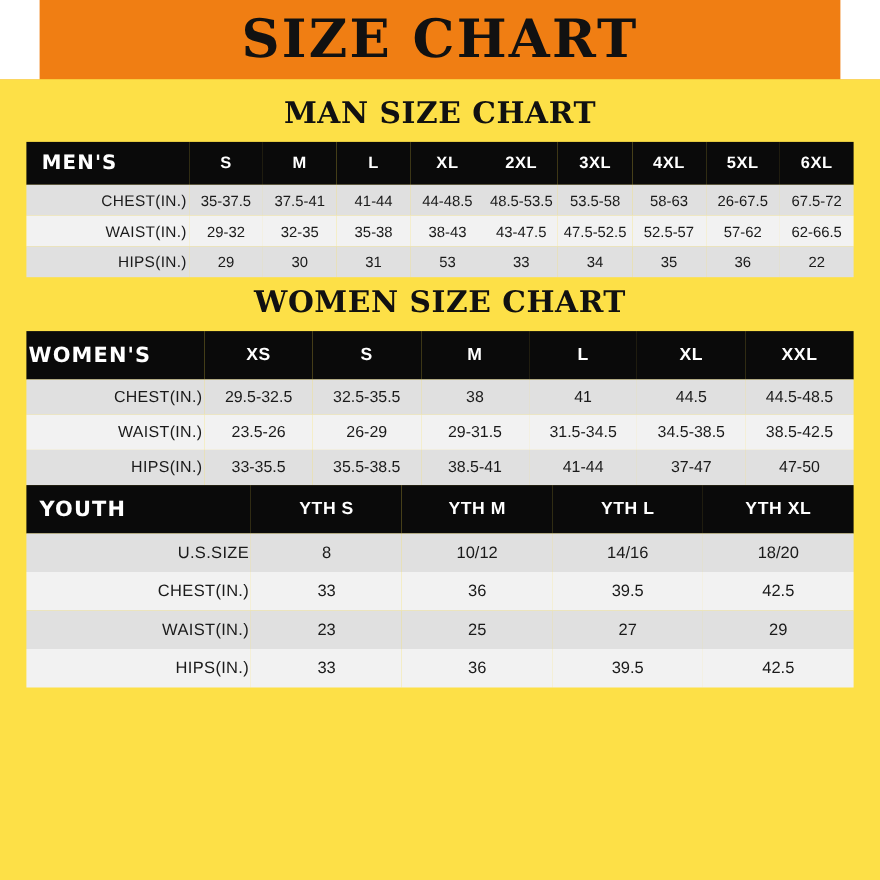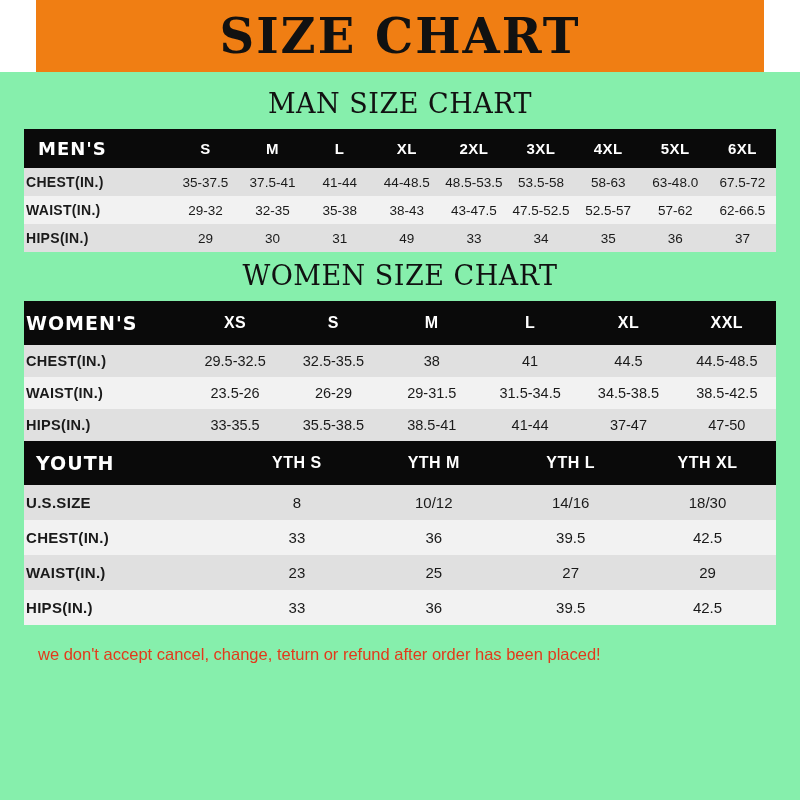--- a/index.html
+++ b/index.html
@@ -10,21 +10,21 @@
     width: 800px;
     height: 800px;
     background: #ffffff;
     font-family: "Liberation Sans", sans-serif;
     overflow: hidden;
   }
   .page {
     position: relative;
     width: 800px;
     height: 800px;
-    background: #86efac;
+    background: #fde047;
     box-sizing: border-box;
   }
   
   .header-band {
     position: relative;
     height: 72px;
     background: #f07e13;
     display: flex;
     align-items: center;
     justify-content: center;
@@ -50,21 +50,21 @@
     color: #111111;
     line-height: 1;
   }
   .content {
     padding: 0 24px;
     box-sizing: border-box;
   }
   .section-title {
     text-align: center;
     font-family: "DejaVu Serif", serif;
-    font-weight: normal;
+    font-weight: bold;
     font-size: 27px;
     color: #111111;
     letter-spacing: 0.5px;
   }
   .sec-man .section-title { margin: 16px 0 10px; }
   .sec-women .section-title { margin: 8px 0 10px; }
   .sec-youth .section-title { margin: 26px 0 12px; }
 
   table.size-table {
     width: 100%;
@@ -88,22 +88,22 @@
     font-size: 18px;
     font-family: "DejaVu Sans", sans-serif;
     letter-spacing: 1px;
   }
   table.size-table tbody td {
     padding: 6px 2px;
     text-align: center;
     font-size: 13.5px;
   }
   table.size-table tbody td.rowlabel {
-    text-align: left;
-    font-weight: bold;
+    text-align: right;
+    font-weight: normal;
     letter-spacing: 0.3px;
     font-size: 14px;
   }
   table.size-table tbody tr.odd td { background: #e0e0e0; }
   table.size-table tbody tr.even td { background: #f2f2f2; }
 
   
   .sec-youth table.size-table thead th { font-size: 16px; padding: 11px 12px; }
   .sec-youth table.size-table thead th.rowlabel { font-size: 19px; }
   .sec-youth table.size-table tbody td { font-size: 15px; padding: 9px 2px; }
@@ -154,46 +154,46 @@
         <tbody>
           <tr class="odd">
             <td class="rowlabel">CHEST(IN.)</td>
             <td>35-37.5</td>
             <td>37.5-41</td>
             <td>41-44</td>
             <td>44-48.5</td>
             <td>48.5-53.5</td>
             <td>53.5-58</td>
             <td>58-63</td>
-            <td>63-48.0</td>
+            <td>26-67.5</td>
             <td>67.5-72</td>
           </tr>
           <tr class="even">
             <td class="rowlabel">WAIST(IN.)</td>
             <td>29-32</td>
             <td>32-35</td>
             <td>35-38</td>
             <td>38-43</td>
             <td>43-47.5</td>
             <td>47.5-52.5</td>
             <td>52.5-57</td>
             <td>57-62</td>
             <td>62-66.5</td>
           </tr>
           <tr class="odd">
             <td class="rowlabel">HIPS(IN.)</td>
             <td>29</td>
             <td>30</td>
             <td>31</td>
-            <td>49</td>
+            <td>53</td>
             <td>33</td>
             <td>34</td>
             <td>35</td>
             <td>36</td>
-            <td>37</td>
+            <td>22</td>
           </tr>
         </tbody>
       </table>
     </section>
 
     <section class="sec-women">
       <div class="section-title">WOMEN SIZE CHART</div>
       <table class="size-table">
         <thead>
           <tr>
@@ -248,21 +248,21 @@
             <th>YTH L</th>
             <th>YTH XL</th>
           </tr>
         </thead>
         <tbody>
           <tr class="odd">
             <td class="rowlabel">U.S.SIZE</td>
             <td>8</td>
             <td>10/12</td>
             <td>14/16</td>
-            <td>18/30</td>
+            <td>18/20</td>
           </tr>
           <tr class="even">
             <td class="rowlabel">CHEST(IN.)</td>
             <td>33</td>
             <td>36</td>
             <td>39.5</td>
             <td>42.5</td>
           </tr>
           <tr class="odd">
             <td class="rowlabel">WAIST(IN.)</td>
@@ -276,17 +276,16 @@
             <td>33</td>
             <td>36</td>
             <td>39.5</td>
             <td>42.5</td>
           </tr>
         </tbody>
       </table>
     </section>
 
     <div class="notice">
-      <div>we don't accept cancel, change, teturn or refund after order has been placed!</div>
     </div>
 
   </div>
 </div>
 
 </body></html>

